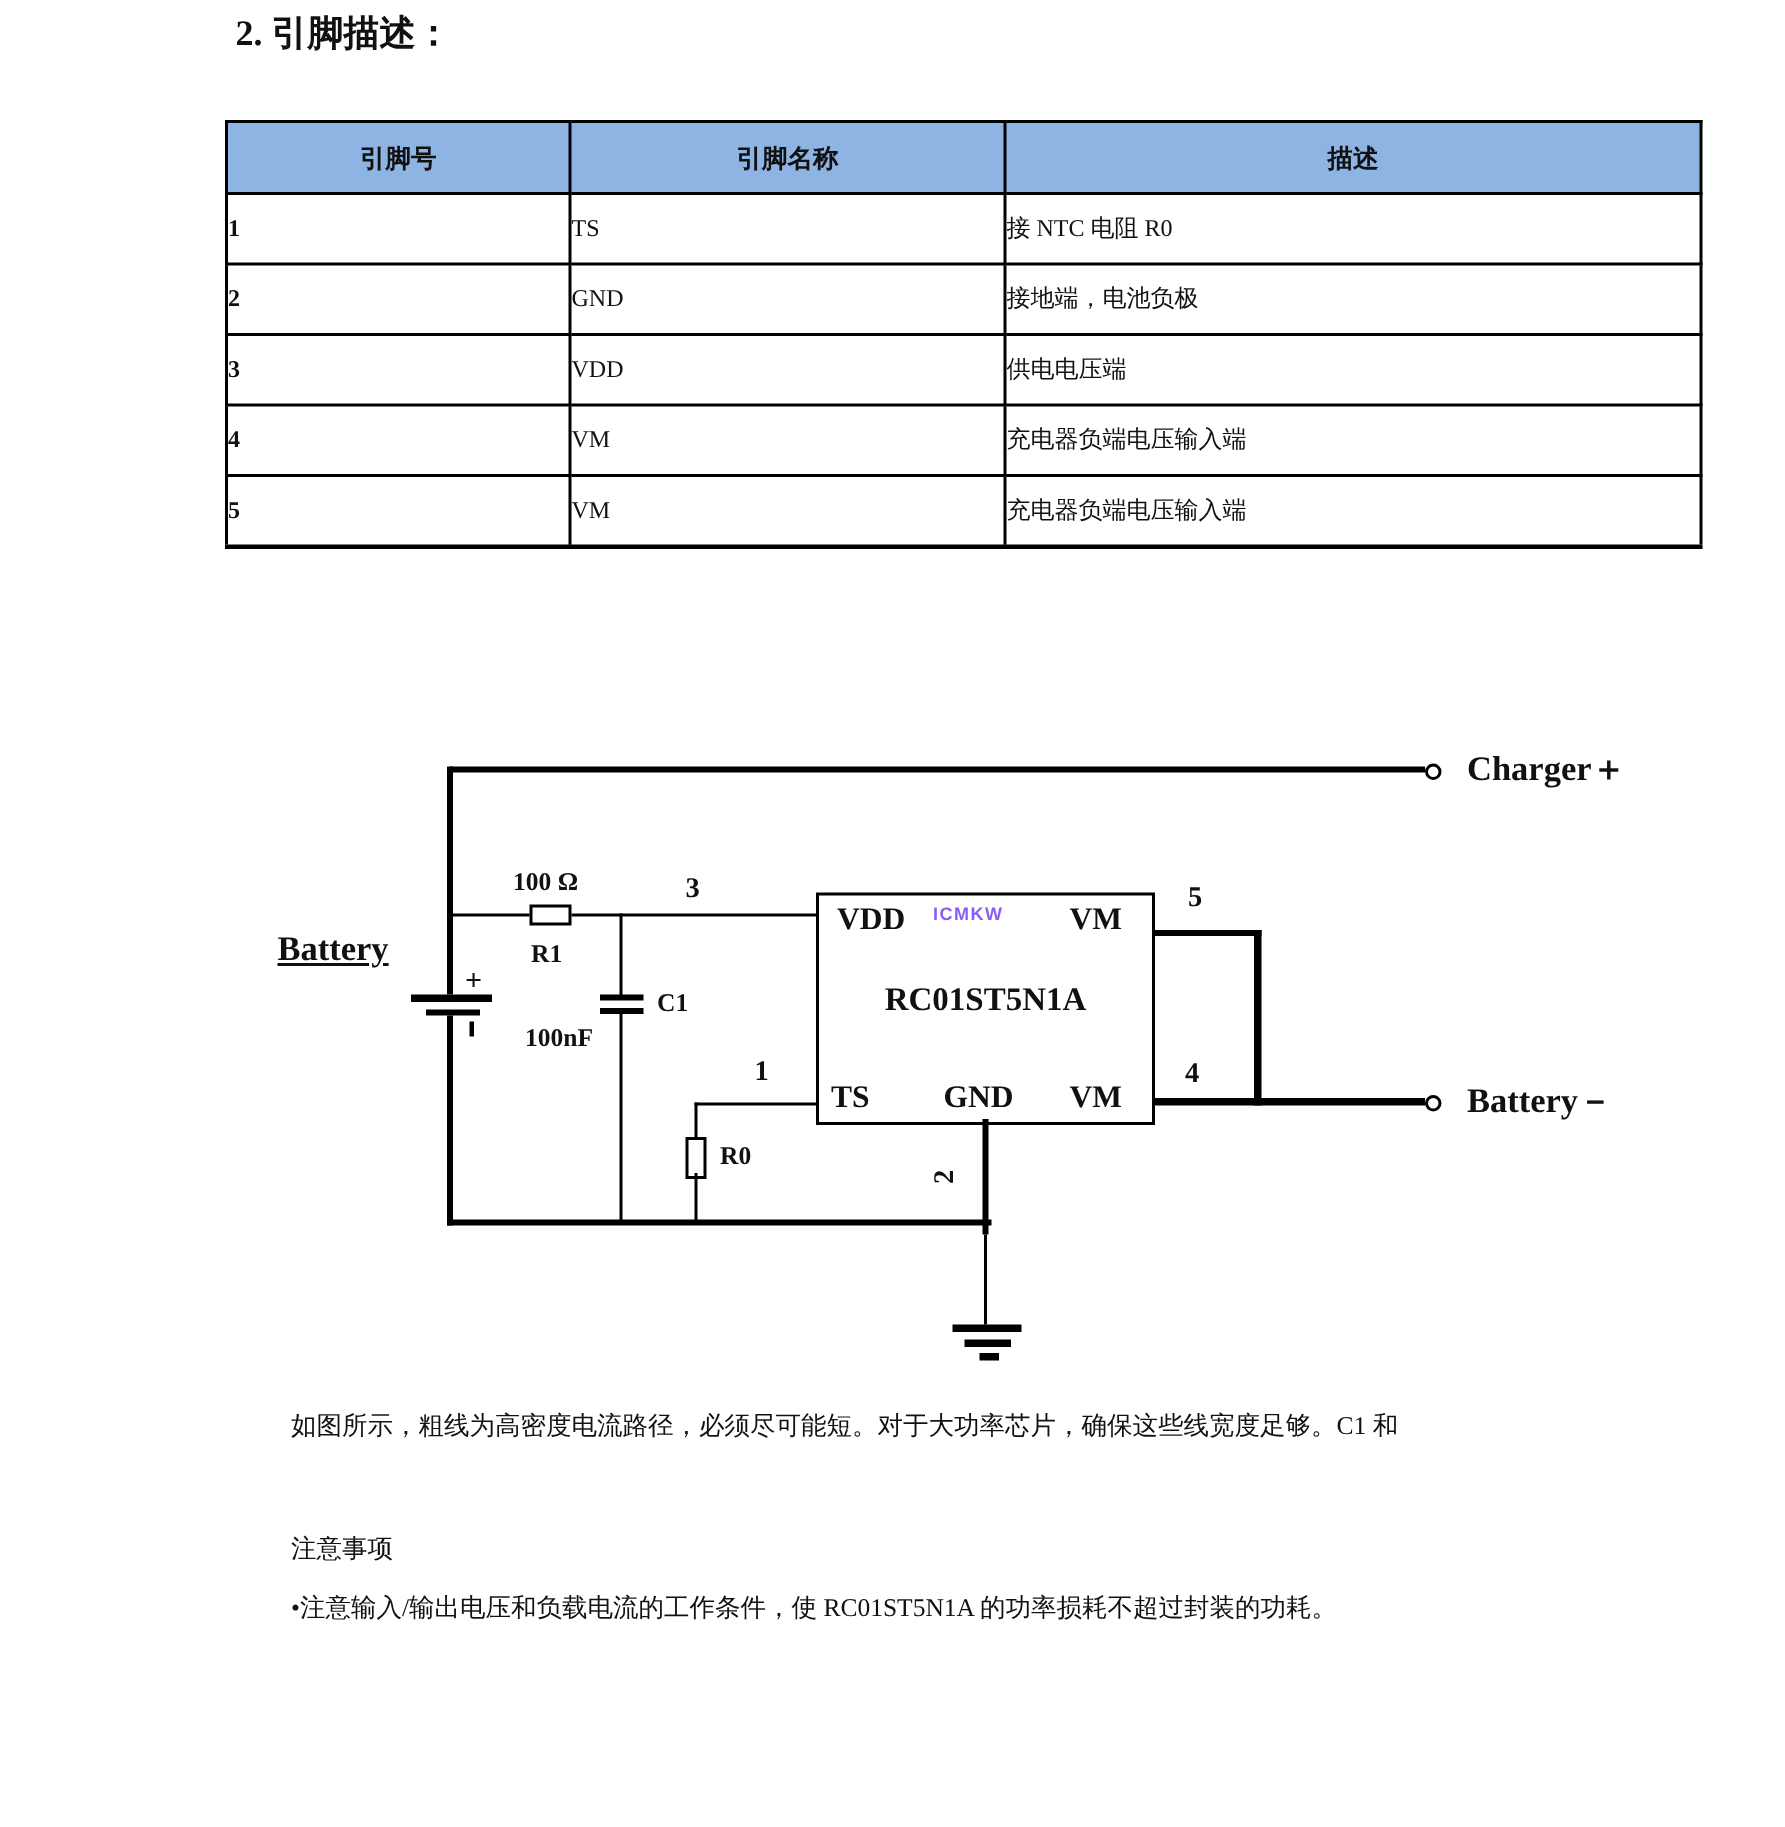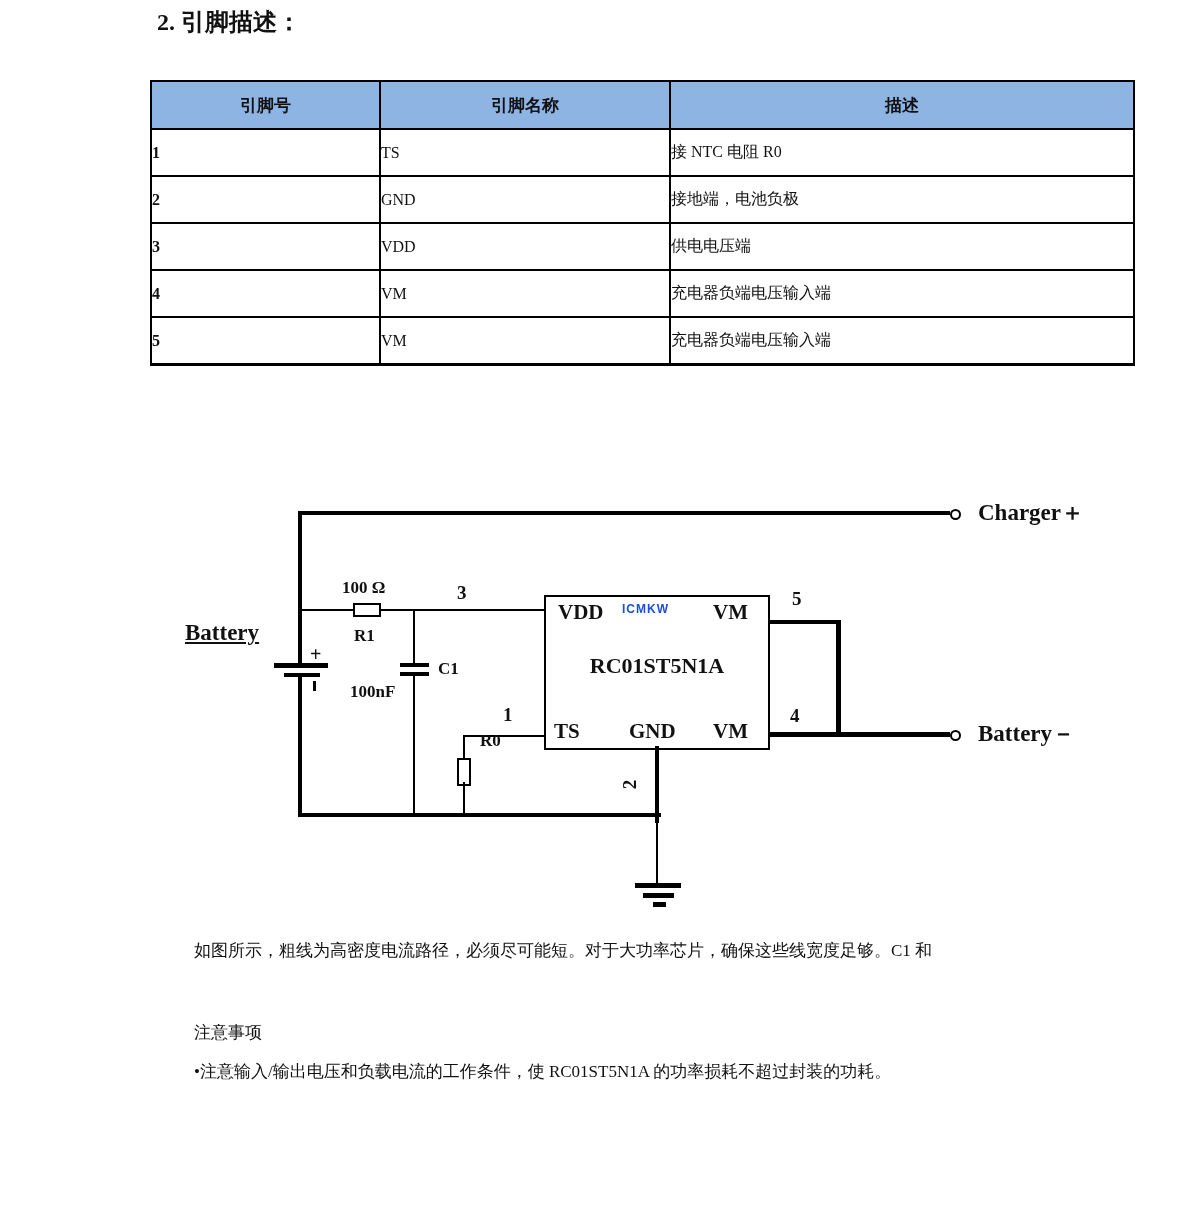--- a/index.html
+++ b/index.html
@@ -46,21 +46,21 @@
   .term{position:absolute;width:7px;height:7px;border:2px solid #000;border-radius:50%;background:#fff;}
   .lbl{position:absolute;font-weight:bold;white-space:nowrap;line-height:1;}
   .lbl-lg{font-size:23px;}
   .lbl-pin{font-size:19px;}
   .lbl-comp{font-size:17px;}
   .lbl-icpin{font-size:21px;}
   .lbl-part{font-size:22px;}
   .rot{transform:rotate(-90deg);transform-origin:center;}
   .watermark{
     position:absolute;font-family:"Liberation Sans","DejaVu Sans",sans-serif;
-    font-size:12px;color:#1d4ed8;letter-spacing:1px;font-weight:bold;
+    font-size:12px;color:#8b5cf6;letter-spacing:1px;font-weight:bold;
   }
   .ic-center{position:absolute;left:497px;width:226px;text-align:center;}
   
   .note-line{
     position:absolute;font-size:17px;line-height:22px;margin:0;white-space:nowrap;
   }
 </style>
 </head>
 <body>
 
@@ -135,21 +135,21 @@
     <div class="w" style="left:353px;top:663px;width:29px;height:4px;"></div>
     <div class="w" style="left:353px;top:672px;width:29px;height:4px;"></div>
     <div class="w" style="left:366px;top:676px;width:2px;height:139px;"></div>
     <div class="lbl lbl-comp" style="left:391px;top:660px;">C1</div>
     <div class="lbl lbl-comp" style="left:303px;top:683px;">100nF</div>
 
     <div class="w" style="left:416px;top:735px;width:81px;height:2px;"></div>
     <div class="lbl lbl-pin" style="left:456px;top:705px;">1</div>
     <div class="w" style="left:416px;top:735px;width:2px;height:23px;"></div>
     <div class="comp-box" style="left:410px;top:758px;width:10px;height:24px;"></div>
-    <div class="lbl lbl-comp" style="left:433px;top:732px;">R0</div>
+    <div class="lbl lbl-comp" style="left:433px;top:762px;">R0</div>
     <div class="w" style="left:416px;top:782px;width:2px;height:33px;"></div>
 
     <div class="w" style="left:251px;top:813px;width:363px;height:4px;"></div>
 
     <div class="comp-box" style="left:497px;top:595px;width:222px;height:151px;"></div>
     <div class="lbl lbl-icpin" style="left:511px;top:602px;">VDD</div>
     <div class="watermark" style="left:575px;top:602px;">ICMKW</div>
     <div class="lbl lbl-icpin" style="left:666px;top:602px;">VM</div>
     <div class="lbl lbl-part ic-center" style="top:655px;">RC01ST5N1A</div>
     <div class="lbl lbl-icpin" style="left:507px;top:721px;">TS</div>

